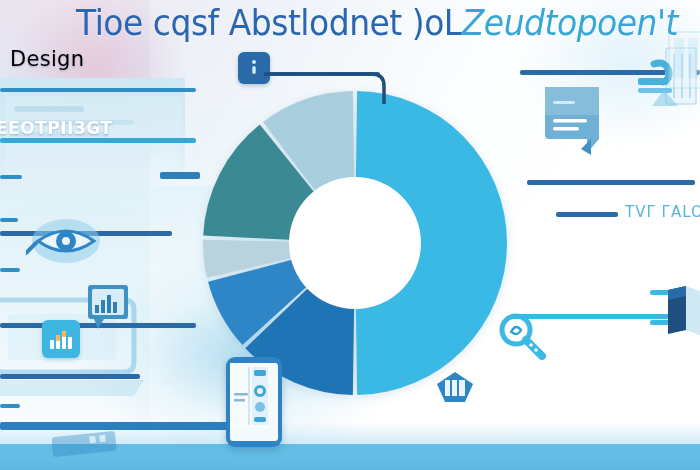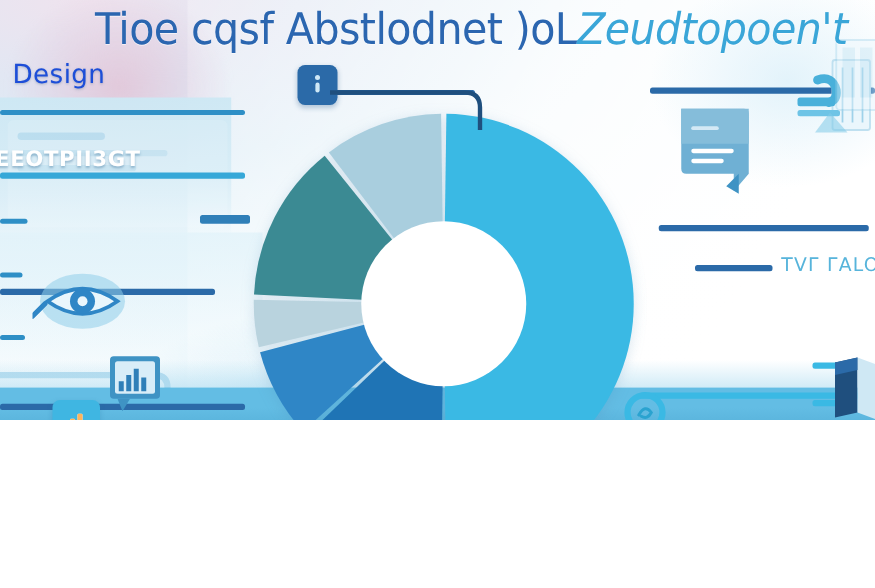--- a/index.html
+++ b/index.html
@@ -1,21 +1,21 @@
 <!DOCTYPE html>
 <html><head>
 <meta charset="utf-8">
 <title>Infographic</title>
 <style>
   html,body{margin:0;padding:0;background:#fff;}
   body{font-family:"Liberation Sans",sans-serif;}
 
   #stage{
     position:relative;
-    width:700px;height:336px;
+    width:700px;height:470px;
     overflow:hidden;
     background:#f4fbfd;
   }
 
   
   .bg-base{
     position:absolute;inset:0;
     background:
       radial-gradient(150% 120% at 10% 0%, #efe3ee 0%, #e2e7f3 16%, #dcecf6 32%, #eaf6fb 55%, #fbfdfe 78%, #ffffff 100%);
   }
@@ -72,21 +72,21 @@
     white-space:nowrap;
     text-shadow:0 1px 0 rgba(255,255,255,.6);
     transform:scaleY(1.06);
     transform-origin:left top;
   }
   .title .t3{color:#3aa6d8;font-style:italic;}
 
   .label-design{
     position:absolute;left:10px;top:47px;
     font-family:"DejaVu Sans",sans-serif;
-    font-size:21px;color:#1d4ed8;
+    font-size:21px;color:#000000;
     text-shadow:0 1px 2px rgba(90,120,150,.45);
     letter-spacing:.3px;
   }
   .label-section{
     position:absolute;left:-4px;top:118px;
     font-family:"DejaVu Sans",sans-serif;
     font-size:17px;font-weight:700;color:#ffffff;
     letter-spacing:.5px;
     text-shadow:0 1px 2px rgba(80,130,165,.5);
   }

